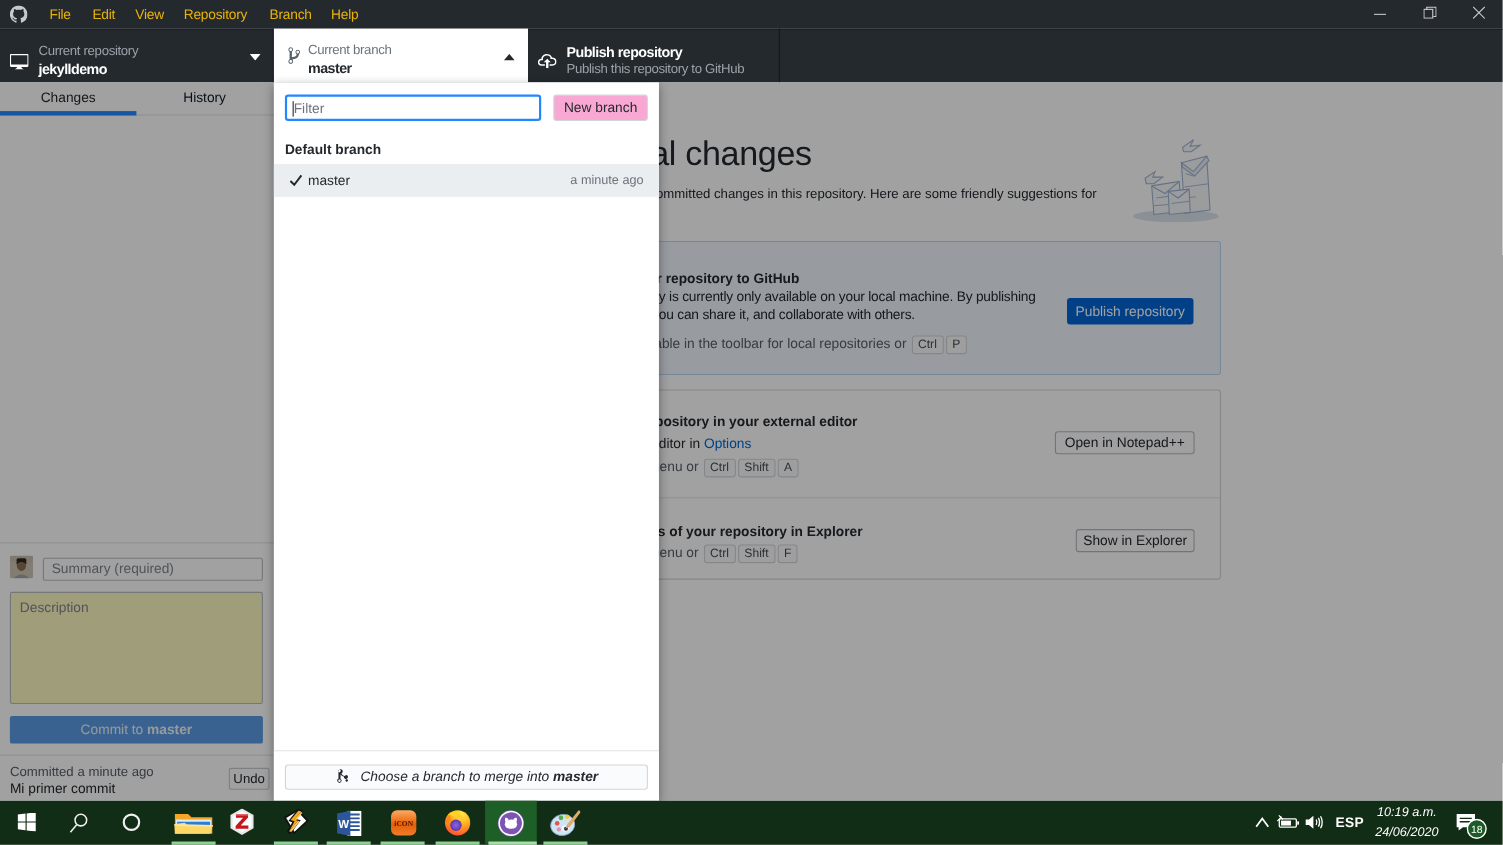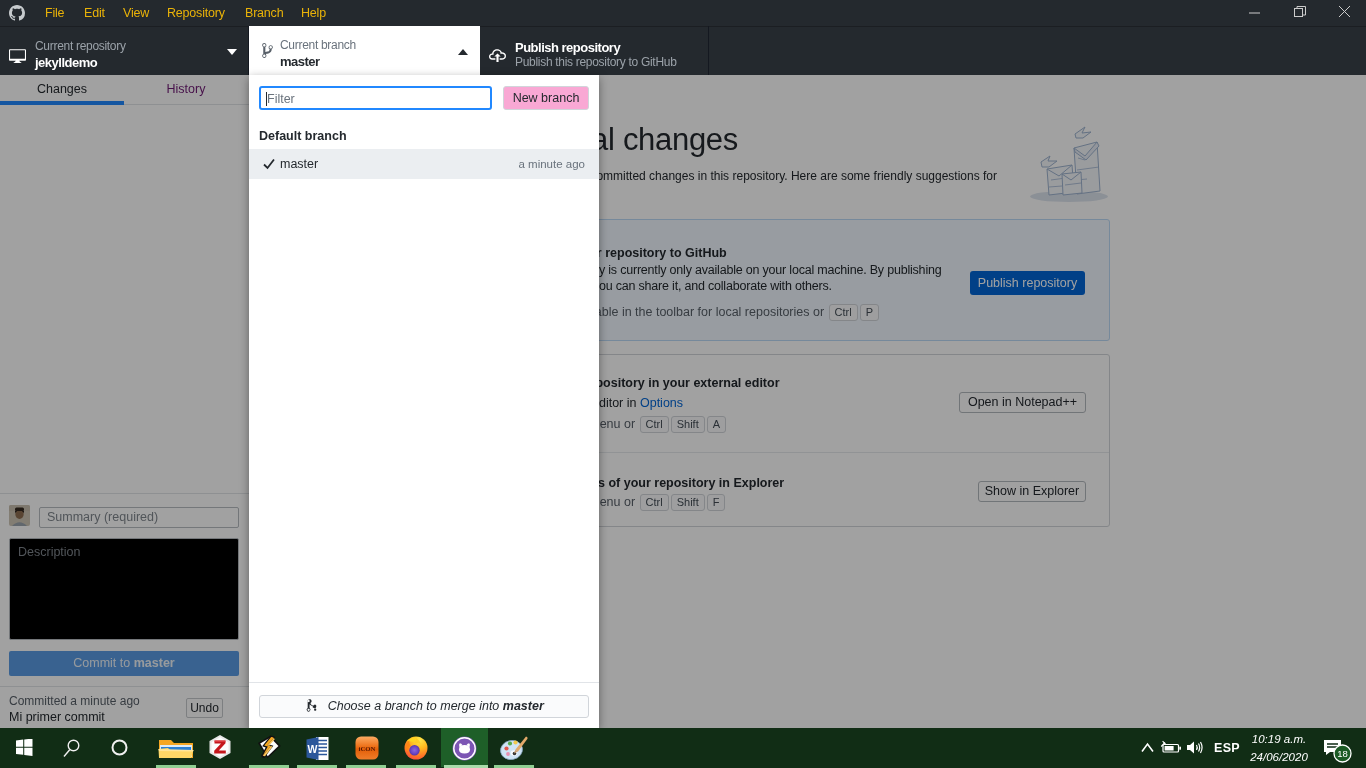--- a/index.html
+++ b/index.html
@@ -26,24 +26,24 @@
 #tabs { position:absolute; left:0; top:0; width:249px; height:30px; border-bottom:1px solid #e1e4e8; }
 .tab { position:absolute; top:0; height:30px; width:124px; text-align:center; line-height:29px; font-size:12.5px; color:#24292e; }
 #changedrow { position:absolute; left:0; top:30px; width:249px; height:28px; background:#fafbfc; border-bottom:1px solid #e1e4e8; font-size:12.5px; color:#24292e; }
 .cbx { position:absolute; left:9px; top:9px; width:13px; height:13px; border:1px solid #959da5; border-radius:2px; background:#f2f3f4; }
 .cbx svg { position:absolute; left:0px; top:0px; }
 
 
 #commitpanel { position:absolute; left:0; top:418px; width:249px; height:235px; border-top:1px solid #e1e4e8; background:#fff; }
 #avatar { position:absolute; left:9px; top:11px; width:21px; height:21px; border-radius:2px; overflow:hidden; }
 #summary { position:absolute; left:39px; top:13px; width:200px; height:21px; border:1px solid #b8bdc2; border-radius:2px; background:#fff; font-size:12.5px; color:#80878e; line-height:19px; padding-left:7px; }
-#descr { position:absolute; left:9px; top:44px; width:230px; height:102px; border:1px solid #b8bdc2; border-radius:2px; background:#000000; font-size:12.5px; color:#80878e; padding:6px 8px; }
+#descr { position:absolute; left:9px; top:44px; width:230px; height:102px; border:1px solid #b8bdc2; border-radius:2px; background:#fef9c3; font-size:12.5px; color:#80878e; padding:6px 8px; }
 #commitbtn { position:absolute; left:9px; top:157px; width:230px; height:25px; border-radius:2px; background:#5b9ce4; color:#eff4f9; font-size:12.5px; text-align:center; line-height:25px; }
 #undorow { position:absolute; left:0; top:192px; width:249px; height:43px; border-top:1px solid #e1e4e8; }
-#undobtn { position:absolute; right:26px; top:11px; width:37px; height:20px; border:1px solid #c6cacd; border-radius:2px; background:#fdfdfe; font-size:12px; color:#24292e; text-align:center; line-height:18px; }
+#undobtn { position:absolute; right:4px; top:11px; width:37px; height:20px; border:1px solid #c6cacd; border-radius:2px; background:#fdfdfe; font-size:12px; color:#24292e; text-align:center; line-height:18px; }
 
 
 #main { position:absolute; left:249px; top:75px; width:1117px; height:653px; background:#fff; }
 #blank { position:absolute; left:256px; top:0; width:605px; }
 #blank h1 { font-size:31px; font-weight:300; color:#24292e; letter-spacing:-0.3px; }
 #blank .sub { font-size:12.5px; color:#24292e; }
 .card1 { position:absolute; left:0px; top:144px; width:605px; height:122px; background:#f1f8ff; border:1px solid #bcd9f5; border-radius:3px; }
 .cardt { font-size:12.5px; font-weight:bold; color:#24292e; }
 .cardp { font-size:12.5px; color:#24292e; line-height:17px; }
 .kbd { display:inline-block; font-size:11px; color:#444d56; background:#fafbfc; border:1px solid #d1d5da; border-radius:3px; padding:0px 5px; line-height:15px; margin:0 1px; }
@@ -125,21 +125,21 @@
     <div class="abs tbtitle" style="left:31px;top:12px;color:#6a737d">Current branch</div>
     <div class="abs" style="left:31px;top:28px;font-size:13px;font-weight:bold;color:#24292e;letter-spacing:-0.5px">master</div>
     <svg class="abs" style="left:209px;top:23px" width="10" height="6" viewBox="0 0 10 6" fill="#24292e">
         <path d="M0 6 L10 6 L5 0 Z"></path>
       </svg>
   </div>
 
   <div id="sidebar">
     <div id="tabs">
       <div class="tab" style="left:0">Changes</div>
-      <div class="tab" style="left:124px;color:#701a75">History</div>
+      <div class="tab" style="left:124px;color:#0f172a">History</div>
       <div class="abs" style="left:0;top:26px;width:124px;height:4px;background:#2188ff"></div>
     </div>
     <div id="commitpanel">
       <div id="avatar">
         <svg width="21" height="21" viewBox="0 0 21 21">
           <rect width="21" height="21" fill="#cfc6b6"></rect>
           <rect x="0" y="0" width="21" height="6" fill="#c8bfae"></rect>
           <ellipse cx="10.5" cy="9" rx="4.2" ry="5" fill="#8d6e51"></ellipse>
           <path d="M6 8 Q10.5 3.2 15 8 L15 6 Q10.5 1.8 6 6 Z" fill="#2e2620"></path>
           <path d="M3 21 Q10.5 13.5 18 21 Z" fill="#9aa3ad"></path>

